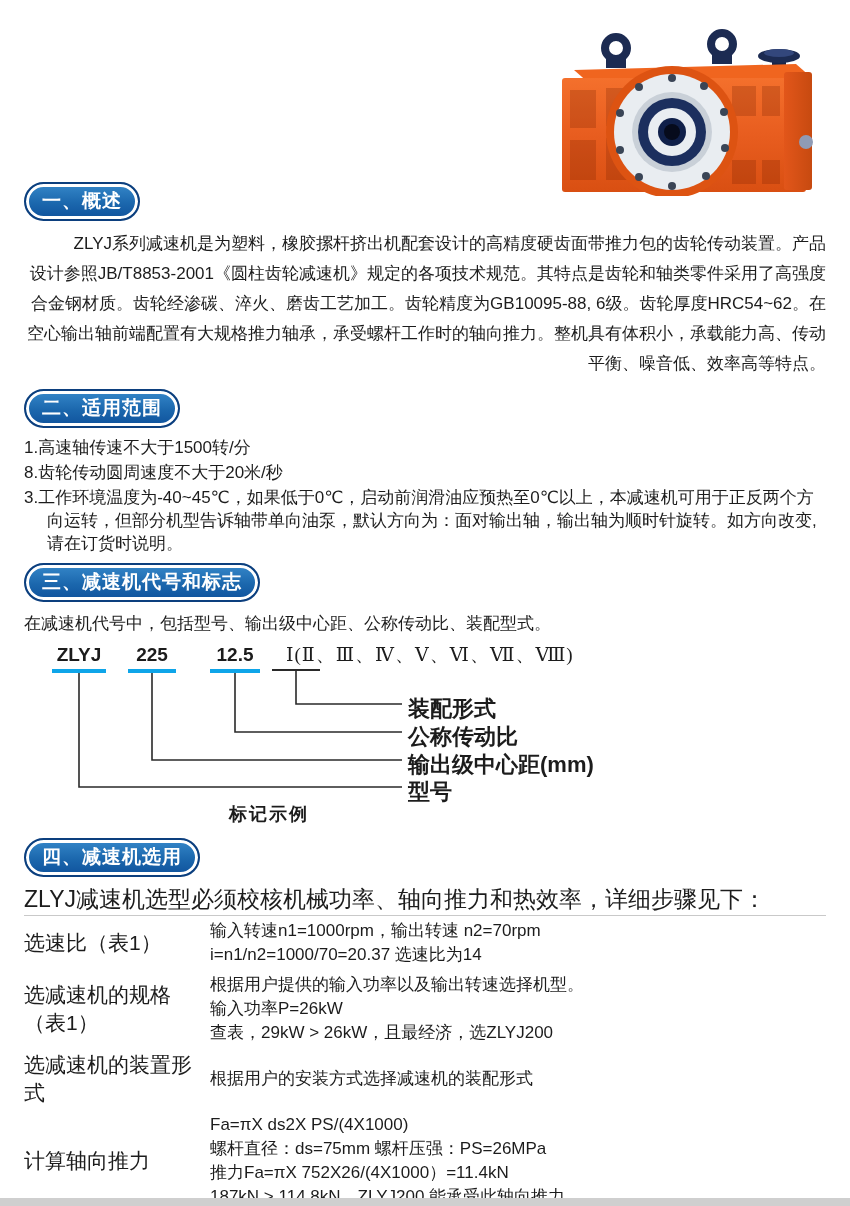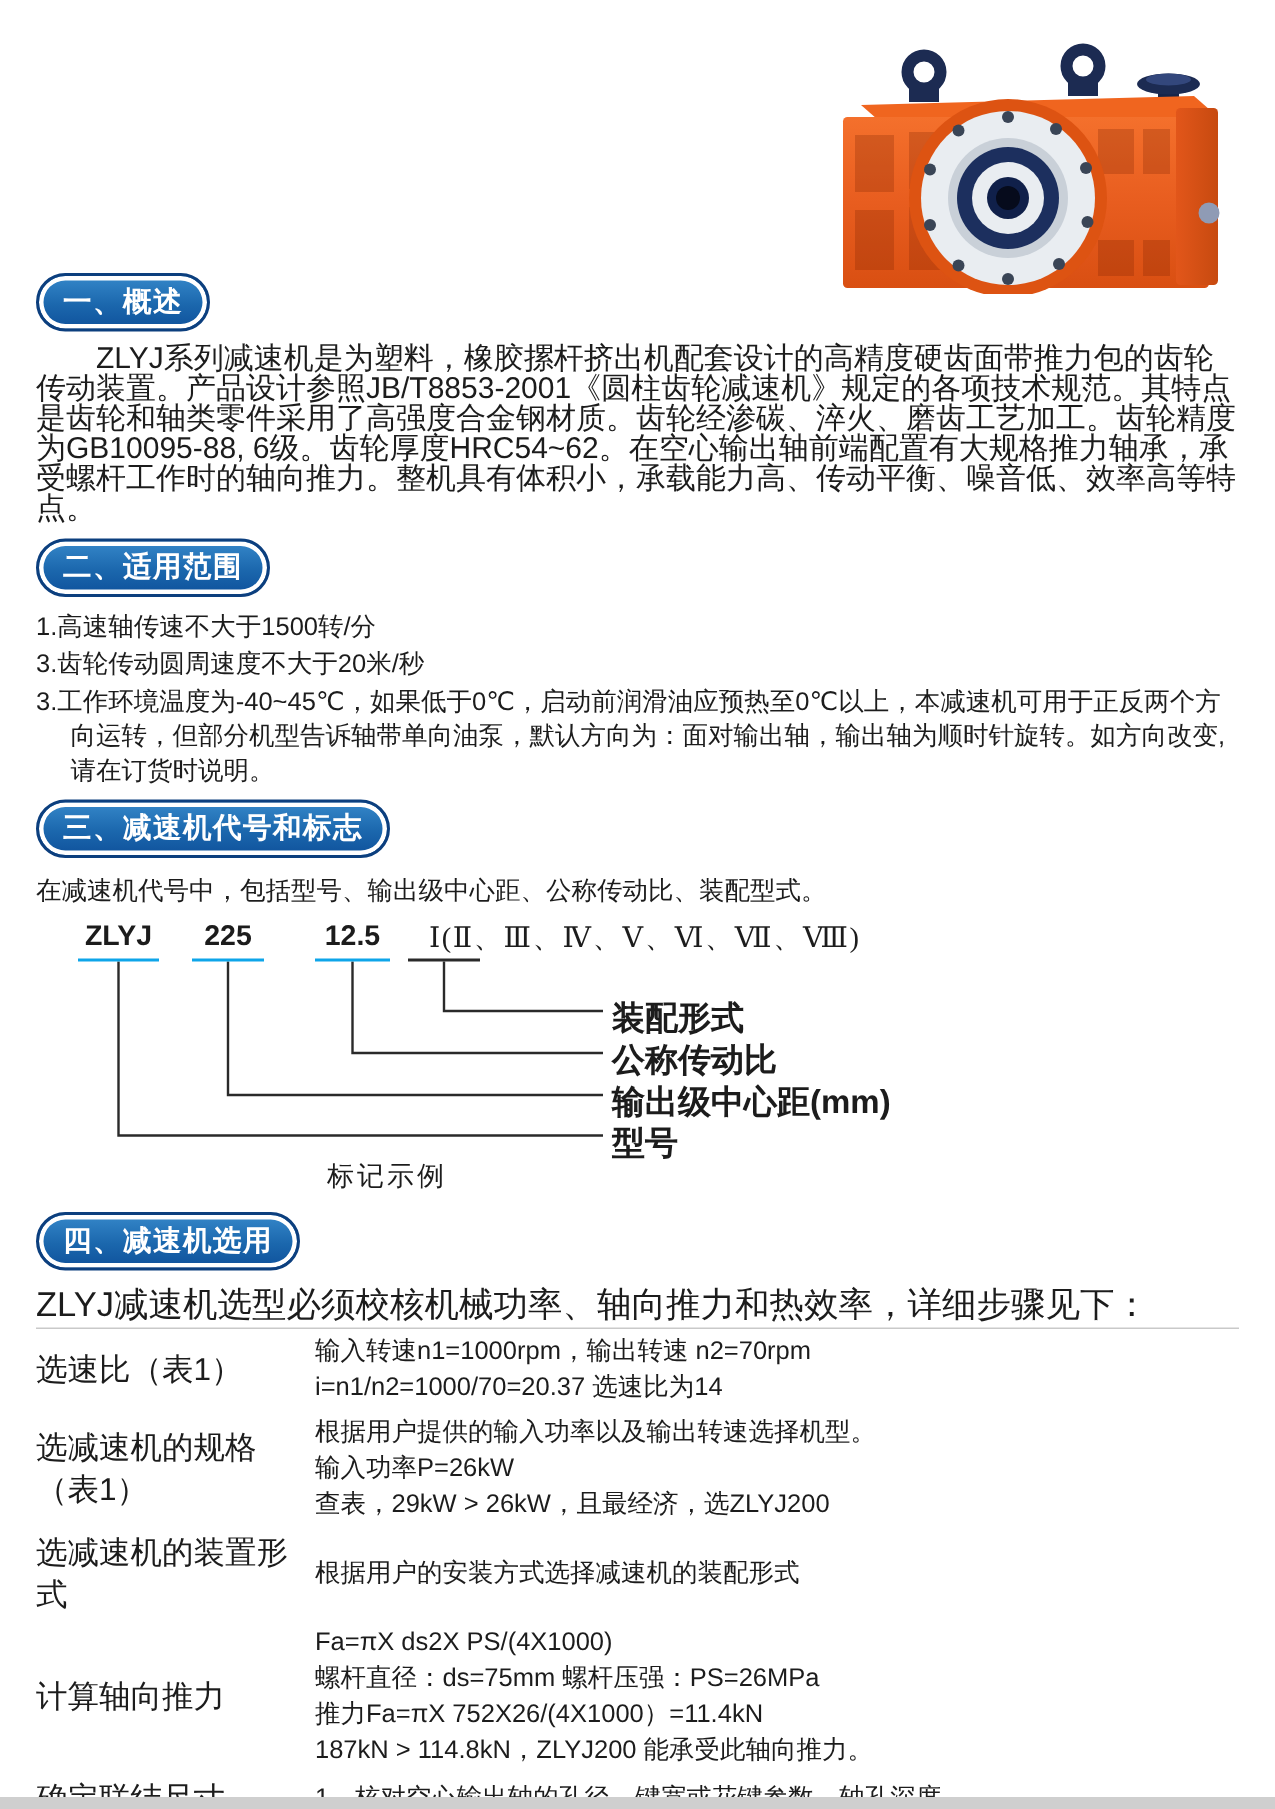--- a/index.html
+++ b/index.html
@@ -12,40 +12,40 @@
   .pill{
     display:inline-block;
     padding:4px 16px 5px 16px;
     border-radius:20px;
     background:linear-gradient(180deg,#3587c9 0%,#1b67ad 55%,#0f529c 100%);
     border:2px solid #0c3f7e;
     box-shadow:inset 0 0 0 3px #ffffff;
     color:#ffffff;font-weight:bold;font-size:19px;letter-spacing:1px;
     margin:0 0 6px 0;
   }
-  .para{font-size:20px;line-height:20px;margin:2px 0 10px 0;font-weight:500;}
+  .para{font-size:17px;line-height:30px;margin:2px 0 10px 0;font-weight:500;text-align:right;}
   .indent{text-indent:2em;}
   .list{margin:2px 0 8px 0;}
   .li{font-size:17px;line-height:23px;margin:2px 0;font-weight:500;}
   .hang{padding-left:23px;text-indent:-23px;}
   .s3intro{font-size:17px;line-height:24px;margin:4px 0 6px 0;font-weight:500;}
   
   .diagram{position:relative;height:192px;margin:2px 0 4px 0;}
   .code{position:absolute;top:2px;font-size:19px;font-weight:600;text-align:center;
-        border-bottom:2px solid #0ea5e9;padding-bottom:3px;}
+        border-bottom:4px solid #0ea5e9;padding-bottom:3px;}
   .c0{left:28px;width:54px;}
   .c1{left:104px;width:48px;}
   .c2{left:186px;width:50px;}
   .c3{left:262px;top:0;font-size:19px;font-weight:500;border-bottom:none;
       font-family:"Liberation Serif","DejaVu Serif",serif;letter-spacing:1px;}
   .u3{position:absolute;left:248px;top:27px;width:48px;border-bottom:2px solid #2a2a2a;}
   .dlines{position:absolute;left:0;top:0;}
   .dlabel{position:absolute;left:384px;font-size:22px;font-weight:600;}
   .l0{top:52px;} .l1{top:80px;} .l2{top:108px;} .l3{top:135px;}
-  .dcaption{position:absolute;left:194px;top:160px;font-size:18px;font-weight:400;letter-spacing:2px;}
+  .dcaption{position:absolute;left:205px;top:160px;font-size:18px;font-weight:700;letter-spacing:2px;}
   
   .s4intro{font-size:23px;line-height:24px;margin:4px 0 4px 0;font-weight:500;}
   .rows{border-top:1px solid #c9c9c9;margin-top:4px;}
   .srow{display:grid;grid-template-columns:186px 1fr;align-items:center;padding:3px 0;}
   .rlabel{font-size:21px;font-weight:500;}
   .cline{font-size:17px;line-height:24px;font-weight:500;}
   .bottom-strip{position:absolute;left:0;right:0;bottom:0;height:8px;background:#cfcfcf;}
   
   .product{position:absolute;top:20px;right:22px;width:284px;height:176px;}
 </style>
@@ -125,21 +125,21 @@
   <div>
     <span class="pill">一、概述</span>
   </div>
   <p class="para indent">ZLYJ系列减速机是为塑料，橡胶摞杆挤出机配套设计的高精度硬齿面带推力包的齿轮传动装置。产品设计参照JB/T8853-2001《圆柱齿轮减速机》规定的各项技术规范。其特点是齿轮和轴类零件采用了高强度合金钢材质。齿轮经渗碳、淬火、磨齿工艺加工。齿轮精度为GB10095-88, 6级。齿轮厚度HRC54~62。在空心输出轴前端配置有大规格推力轴承，承受螺杆工作时的轴向推力。整机具有体积小，承载能力高、传动平衡、噪音低、效率高等特点。</p>
 
   <div>
     <span class="pill">二、适用范围</span>
   </div>
   <div class="list">
     <p class="li">1.高速轴传速不大于1500转/分</p>
-    <p class="li">3.齿轮传动圆周速度不大于20米/秒</p>
+    <p class="li">8.齿轮传动圆周速度不大于20米/秒</p>
     <p class="li hang">3.工作环境温度为-40~45℃，如果低于0℃，启动前润滑油应预热至0℃以上，本减速机可用于正反两个方向运转，但部分机型告诉轴带单向油泵，默认方向为：面对输出轴，输出轴为顺时针旋转。如方向改变, 请在订货时说明。</p>
   </div>
 
   <div>
     <span class="pill">三、减速机代号和标志</span>
   </div>
   <p class="s3intro">在减速机代号中，包括型号、输出级中心距、公称传动比、装配型式。</p>
 
   <div class="diagram">
     <svg class="dlines" width="802" height="192" viewBox="0 0 802 192">

